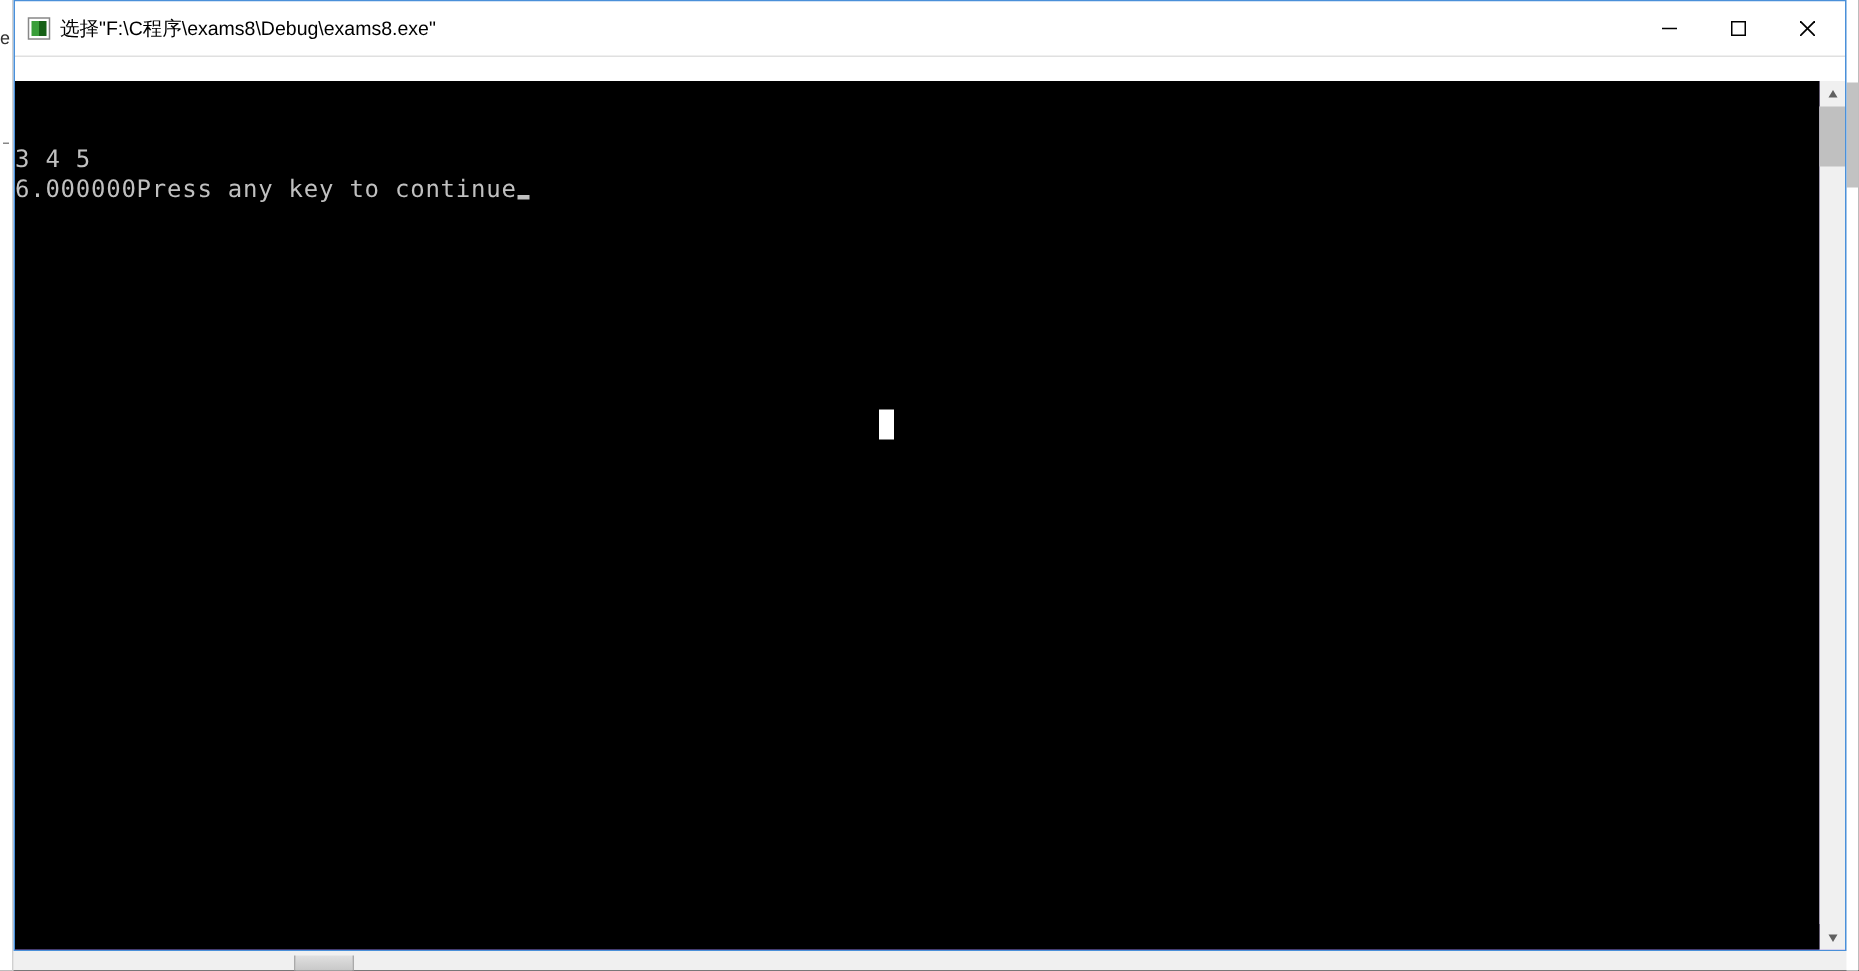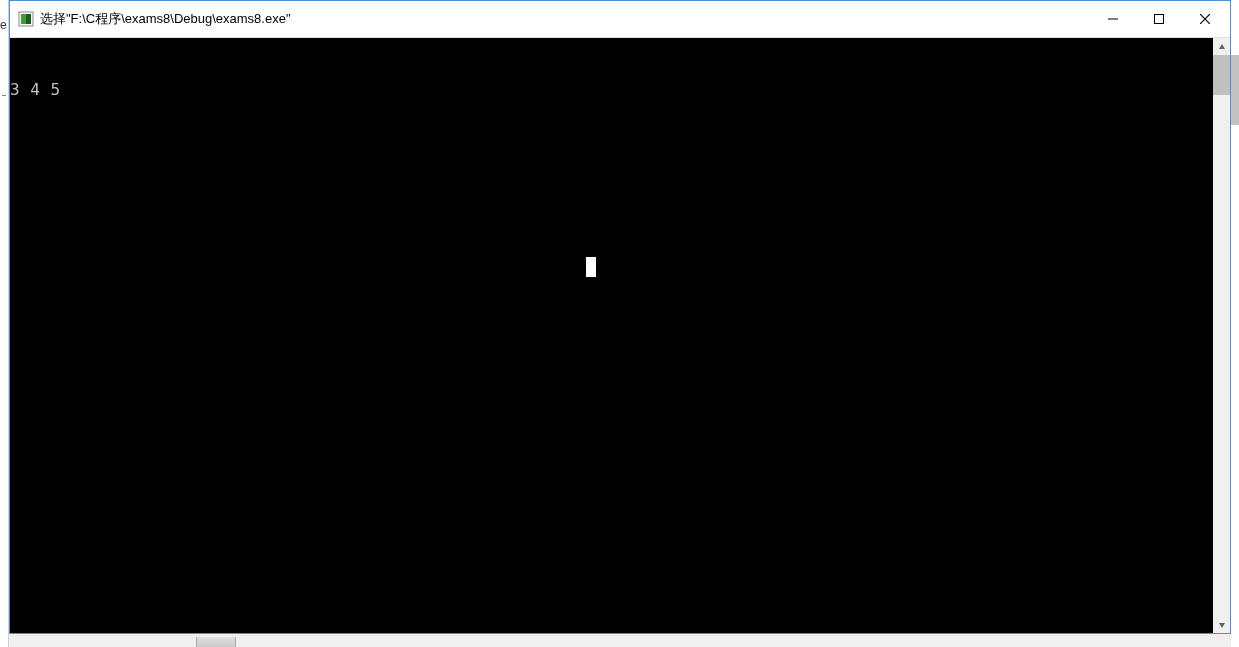--- a/index.html
+++ b/index.html
@@ -90,20 +90,21 @@
     }
     .win-btn svg {
       width: 10px;
       height: 10px;
     }
     .client-area {
       flex: 1;
       display: flex;
       background: #6d28d9;
       position: relative;
+      margin-top: 16px;
     }
     .console {
       flex: 1;
       background: #000;
       color: #c0c0c0;
       font-family: "NSimSun", "SimSun", "Consolas", monospace;
       font-size: 16px;
       line-height: 20px;
       padding: 2px 0 0 0;
       white-space: pre;
@@ -227,21 +228,21 @@
         <svg viewBox="0 0 10 10">
           <line x1="0" y1="0" x2="10" y2="10" stroke="currentColor" stroke-width="1.2"></line>
           <line x1="10" y1="0" x2="0" y2="10" stroke="currentColor" stroke-width="1.2"></line>
         </svg>
       </div>
     </div>
   </div>
 
   <div class="client-area">
     <div class="console">
-      <span class="console-line">3 4 5</span>
+      <span class="console-line">3 4 5</span><span class="console-line"><span>6.000000Press any key to continue</span><span class="cursor"></span></span>
       <div class="selection-block"></div>
     </div>
     <div class="scrollbar">
       <div class="scroll-btn">
         <svg viewBox="0 0 8 8">
             <polygon points="4,1 7,6 1,6"></polygon>
           </svg>
       </div>
       <div class="scroll-track">
         <div class="scroll-thumb"></div>

